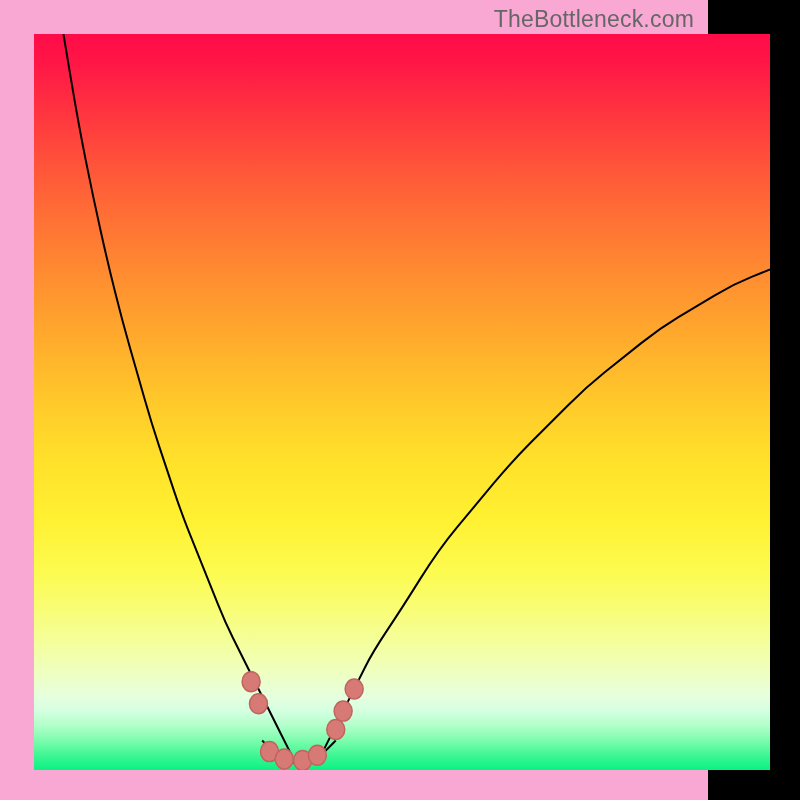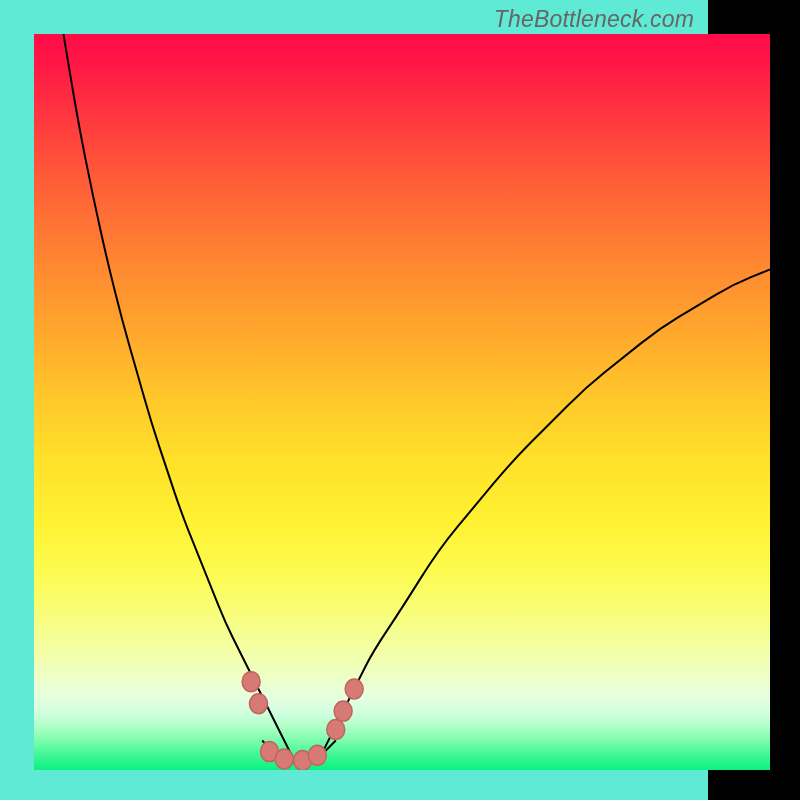--- a/index.html
+++ b/index.html
@@ -8,22 +8,21 @@
     width: 800px;
     height: 800px;
     background: #000;
     overflow: hidden;
     font-family: Arial, Helvetica, sans-serif;
   }
   .frame {
     position: relative;
     width: 708px;
     height: 800px;
-    background: #5eead4;
-    font-style: italic;
+    background: #f9a8d4;
   }
   .watermark {
     position: absolute;
     top: 6px;
     right: 14px;
     color: #666;
     font-size: 23px;
     font-weight: 500;
     letter-spacing: 0.2px;
     z-index: 50;

